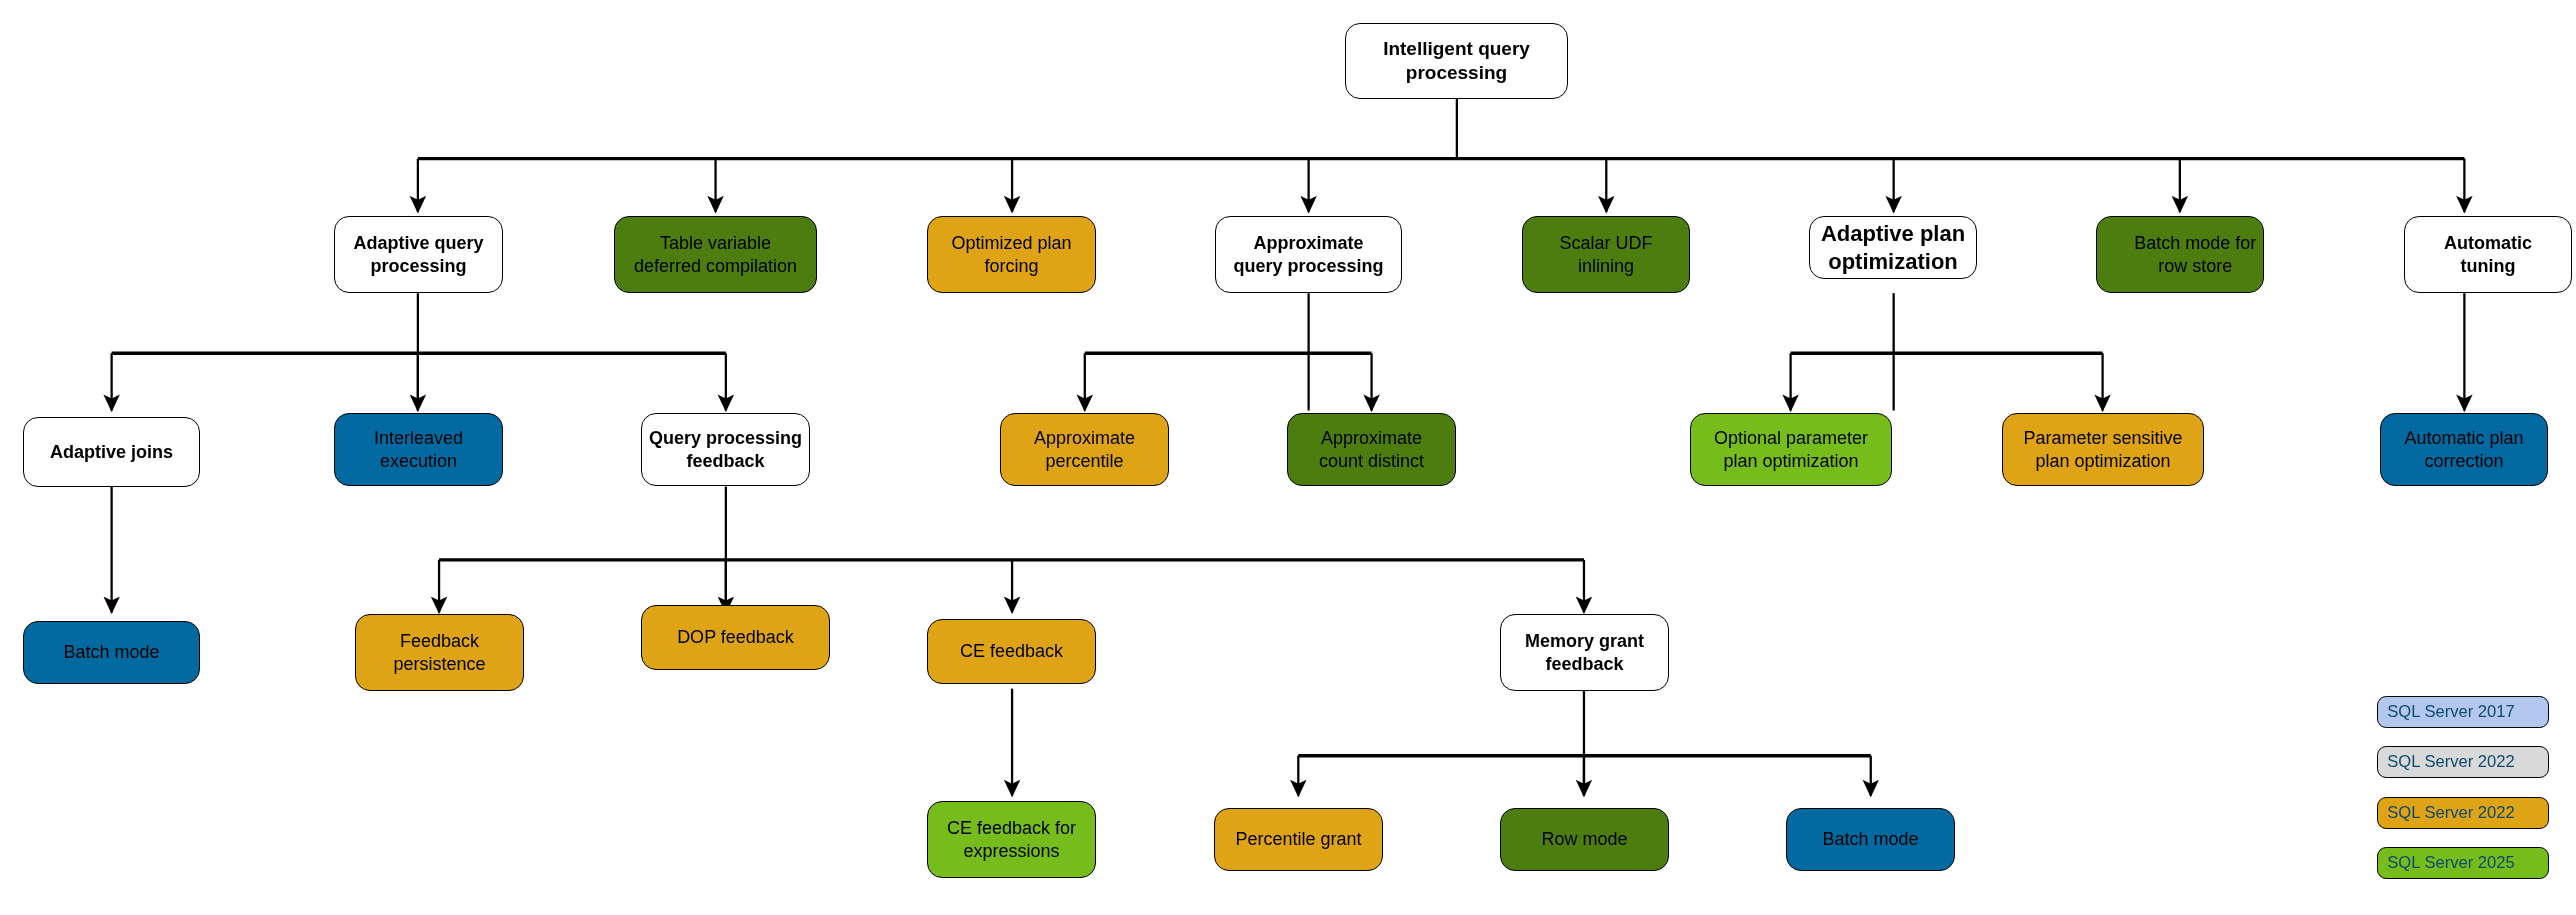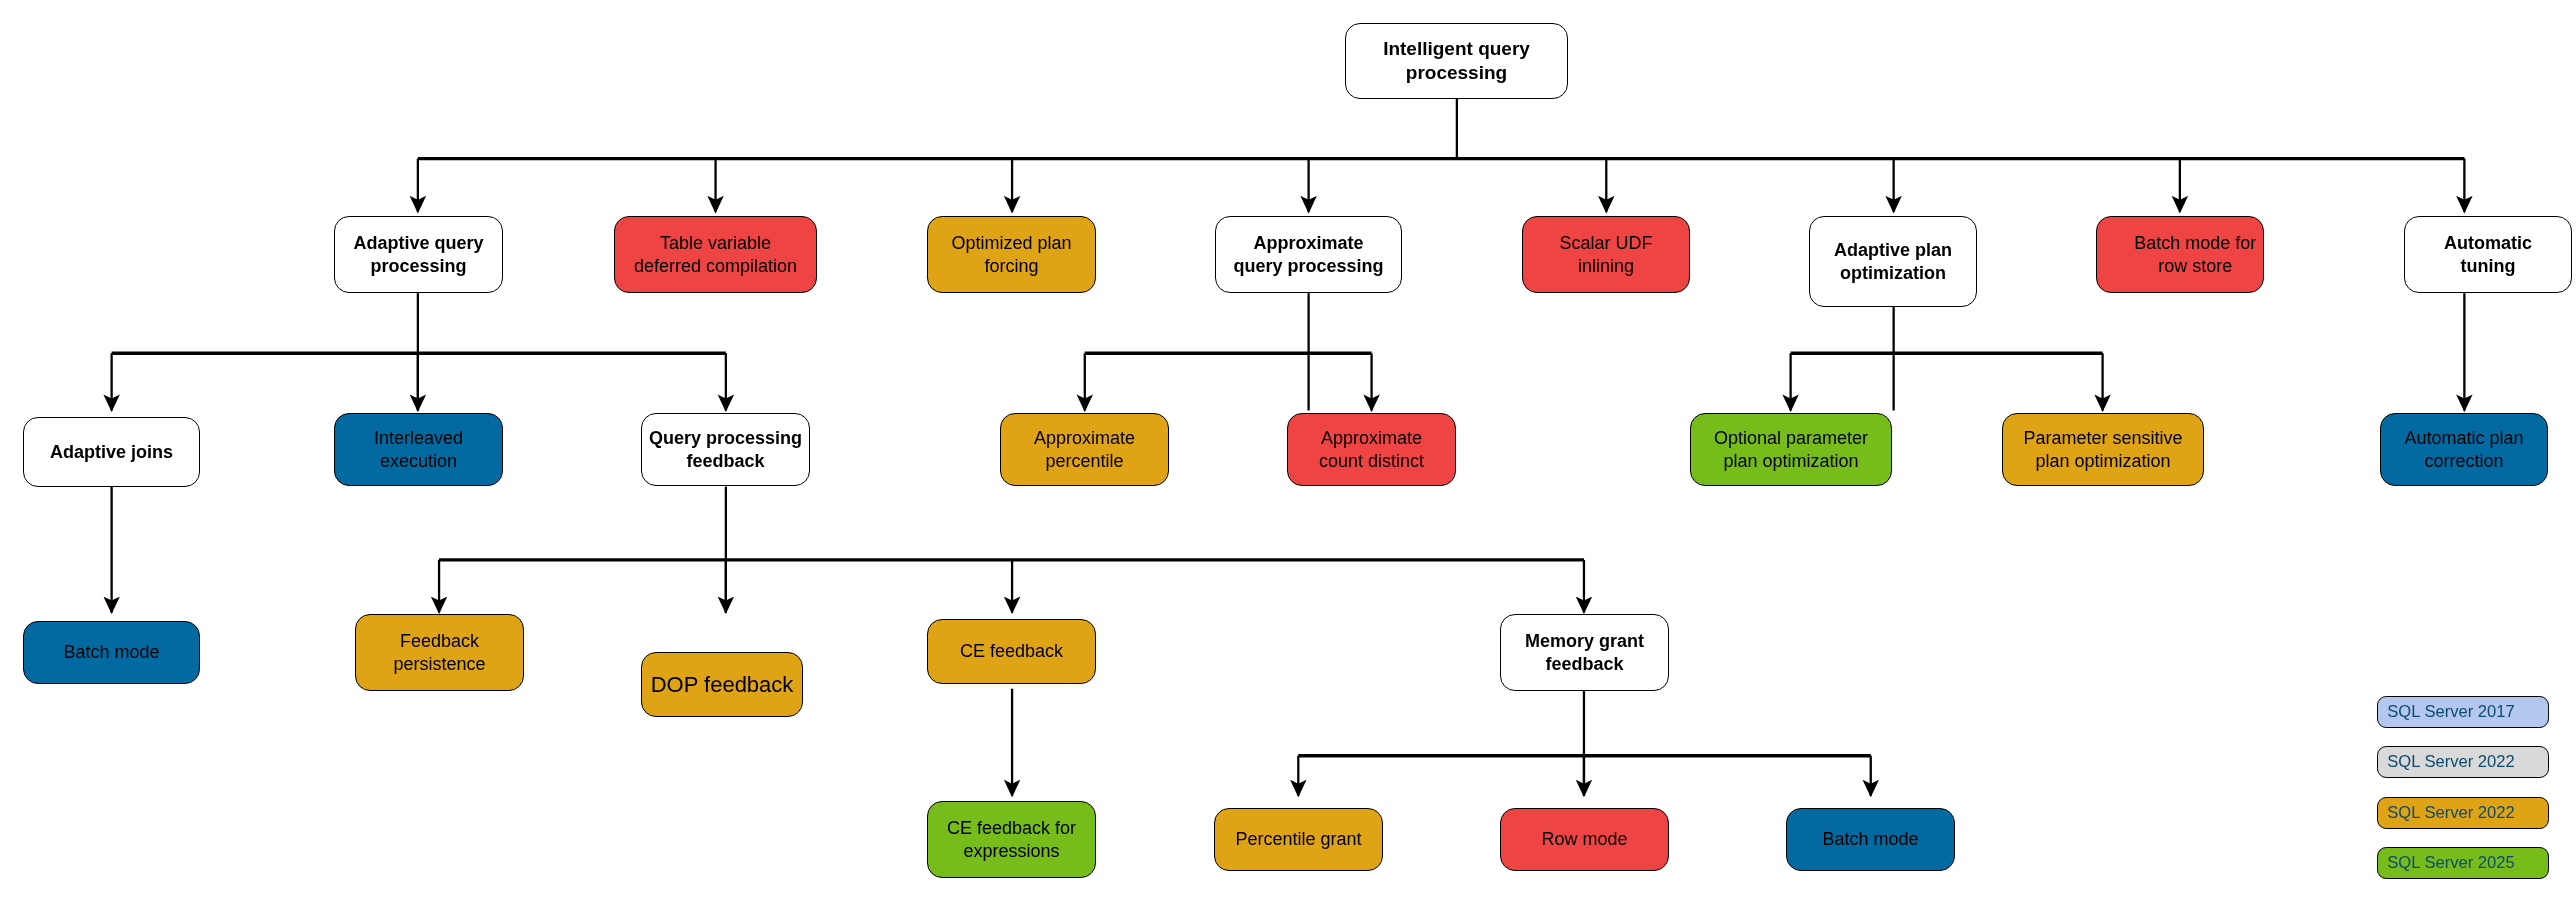--- a/index.html
+++ b/index.html
@@ -30,21 +30,21 @@
     align-items: center;
     justify-content: center;
     text-align: center;
     color: #000000;
     line-height: 1.24;
     padding: 2.3px 5.7px;
     white-space: pre-line;
     z-index: 2;
   }
   .fill-white  { background: #ffffff; }
-  .fill-gray   { background: #ef4444; }
+  .fill-gray   { background: #4d7c0f; }
   .fill-gold   { background: #dfa316; }
   .fill-blue   { background: #0369a1; }
   .fill-green  { background: #76bc1b; }
   .w-bold   { font-weight: 700; }
   .w-normal { font-weight: 400; }
 
   .legend-chip {
     position: absolute;
     box-sizing: border-box;
     border: 1.7px solid #000000;
@@ -133,21 +133,21 @@
 
   <div class="node fill-gold w-normal" style="left:927px; top:216px; width:169px; height:77px; font-size:18px;">Optimized plan
 forcing</div>
 
   <div class="node fill-white w-bold" style="left:1215px; top:216px; width:187px; height:77px; font-size:18px;">Approximate
 query processing</div>
 
   <div class="node fill-gray w-normal" style="left:1522px; top:216px; width:168px; height:77px; font-size:18px;">Scalar UDF
 inlining</div>
 
-  <div class="node fill-white w-bold" style="left:1809px; top:216px; width:168px; height:91px; font-size:18px;">Adaptive plan
+  <div class="node fill-white w-bold" style="left:1809px; top:216px; width:168px; height:63px; font-size:22px;">Adaptive plan
 optimization</div>
 
   <div class="node fill-gray w-normal" style="left:2096px; top:216px; width:168px; height:77px; font-size:18px;padding-left:36px;">Batch mode for
 row store</div>
 
   <div class="node fill-white w-bold" style="left:2380px; top:216px; width:168px; height:77px; font-size:18px;margin-left:24px;">Automatic
 tuning</div>
 
   <div class="node fill-white w-bold" style="left:23px; top:417px; width:177px; height:70px; font-size:18px;">Adaptive joins</div>
 
@@ -170,21 +170,21 @@
 plan optimization</div>
 
   <div class="node fill-blue w-normal" style="left:2380px; top:413px; width:168px; height:73px; font-size:18px;">Automatic plan
 correction</div>
 
   <div class="node fill-blue w-normal" style="left:23px; top:621px; width:177px; height:63px; font-size:18px;">Batch mode</div>
 
   <div class="node fill-gold w-normal" style="left:355px; top:614px; width:169px; height:77px; font-size:18px;">Feedback
 persistence</div>
 
-  <div class="node fill-gold w-normal" style="left:641px; top:652px; width:162px; height:65px; font-size:22px;">DOP feedback</div>
+  <div class="node fill-gold w-normal" style="left:641px; top:605px; width:189px; height:65px; font-size:18px;">DOP feedback</div>
 
   <div class="node fill-gold w-normal" style="left:927px; top:619px; width:169px; height:65px; font-size:18px;">CE feedback</div>
 
   <div class="node fill-white w-bold" style="left:1500px; top:614px; width:169px; height:77px; font-size:18px;">Memory grant
 feedback</div>
 
   <div class="node fill-green w-normal" style="left:927px; top:801px; width:169px; height:77px; font-size:18px;">CE feedback for
 expressions</div>
 
   <div class="node fill-gold w-normal" style="left:1214px; top:808px; width:169px; height:63px; font-size:18px;">Percentile grant</div>

